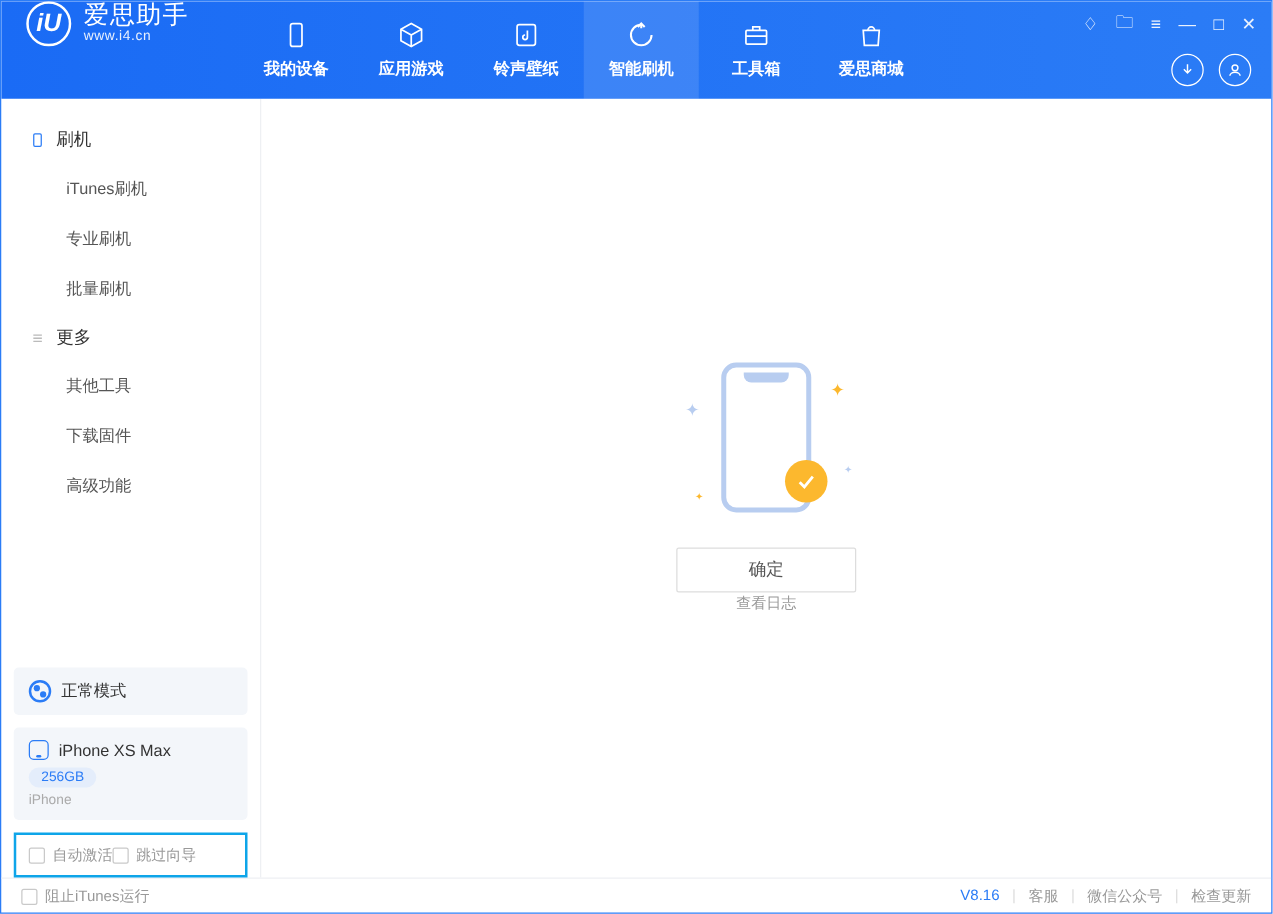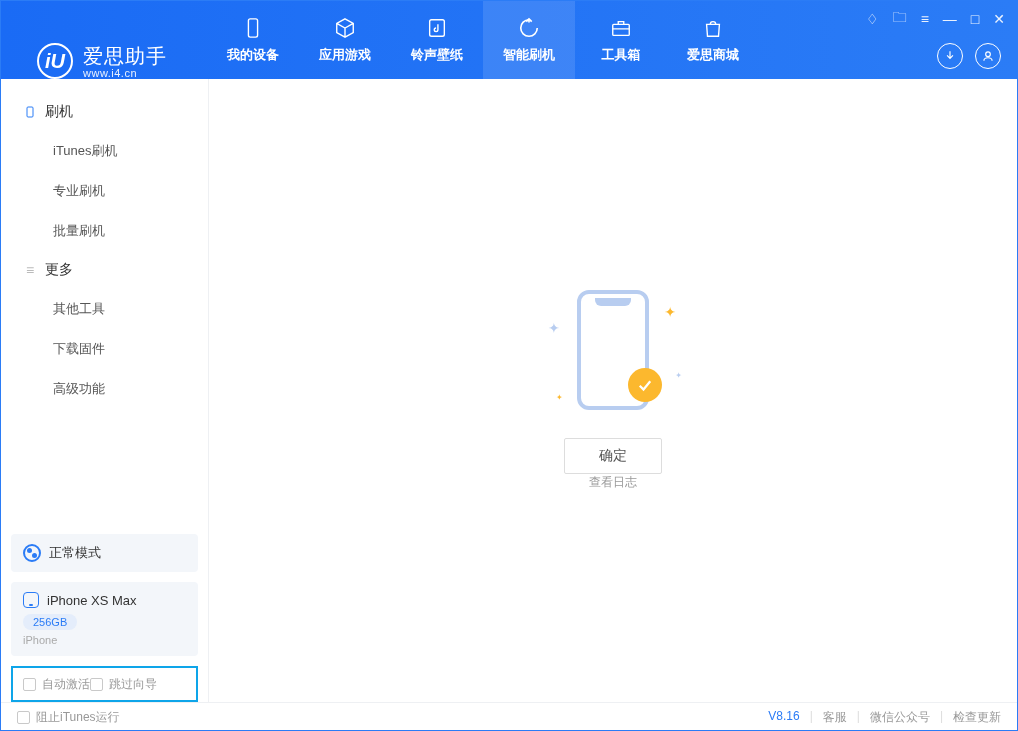--- a/index.html
+++ b/index.html
@@ -1,20 +1,20 @@
 <!DOCTYPE html>
 <html><head>
 <meta charset="utf-8">
 <style>
 * { margin: 0; padding: 0; box-sizing: border-box; font-family: "Microsoft YaHei", Arial, sans-serif; }
 body { background: #fff; width: 1018px; height: 731px; overflow: hidden; border: 1px solid #2b7cf6; }
 
 
 .header { height: 78px; background: linear-gradient(90deg, #1a6bf5 0%, #2b7cf6 100%); display: flex; align-items: stretch; color: #fff; position: relative; }
-.logo-block { display: flex; align-items: flex-end; padding: 0 18px 0 20px; gap: 10px; min-width: 190px; margin-left: 16px; }
+.logo-block { display: flex; align-items: flex-start; padding: 0 18px 0 20px; gap: 10px; min-width: 190px; }
 .logo-circle { width: 36px; height: 36px; border: 2.5px solid #fff; border-radius: 50%; display: flex; align-items: center; justify-content: center; font-weight: bold; font-size: 20px; font-style: italic; }
 .logo-text { display: flex; flex-direction: column; line-height: 1.1; }
 .logo-title { font-size: 20px; font-weight: 500; letter-spacing: 1px; }
 .logo-sub { font-size: 11px; opacity: .9; letter-spacing: .5px; }
 
 .nav-tabs { display: flex; height: 100%; font-weight: bold; }
 .nav-tab { width: 92px; display: flex; flex-direction: column; align-items: center; justify-content: center; gap: 6px; cursor: pointer; position: relative; font-size: 13px; }
 .nav-tab.active { background: rgba(255,255,255,.12); }
 .nav-icon { width: 24px; height: 24px; display: flex; align-items: center; justify-content: center; }
 .nav-icon svg { width: 22px; height: 22px; fill: #fff; stroke: #fff; }
@@ -58,21 +58,21 @@
 .phone-shape::before { content: ""; position: absolute; top: 4px; left: 50%; transform: translateX(-50%); width: 36px; height: 8px; background: #b8cdf0; border-radius: 0 0 6px 6px; }
 .check-badge { position: absolute; right: 26px; bottom: 18px; width: 34px; height: 34px; background: #fcb82e; border-radius: 50%; display: flex; align-items: center; justify-content: center; }
 .check-badge svg { width: 18px; height: 18px; stroke: #fff; stroke-width: 3; fill: none; }
 .spark { position: absolute; color: #b8cdf0; font-size: 14px; }
 .spark.s1 { left: 10px; top: 30px; }
 .spark.s2 { right: 12px; top: 14px; color: #fcb82e; }
 .spark.s3 { left: 18px; bottom: 18px; color: #fcb82e; font-size: 8px; }
 .spark.s4 { right: 6px; bottom: 40px; font-size: 8px; }
 
 .success-title { font-size: 18px; color: #333; margin-bottom: 24px; }
-.ok-btn { width: 98px; height: 36px; border: 1px solid #ddd; background: #fff; color: #555; font-size: 14px; cursor: pointer; border-radius: 2px; }
+.ok-btn { width: 144px; height: 36px; border: 1px solid #ddd; background: #fff; color: #555; font-size: 14px; cursor: pointer; border-radius: 2px; }
 .log-link { font-size: 12px; color: #999; text-decoration: none; cursor: pointer; }
 
 
 .footer { height: 30px; border-top: 1px solid #eef0f3; display: flex; align-items: center; padding: 0 16px; font-size: 12px; color: #999; }
 .footer-left { display: flex; align-items: center; gap: 6px; }
 .footer-right { margin-left: auto; display: flex; gap: 10px; }
 .footer-right .sep { color: #ddd; }
 .footer-link { cursor: pointer; color: #999; }
 .version { color: #2b7cf6; }
 </style>

